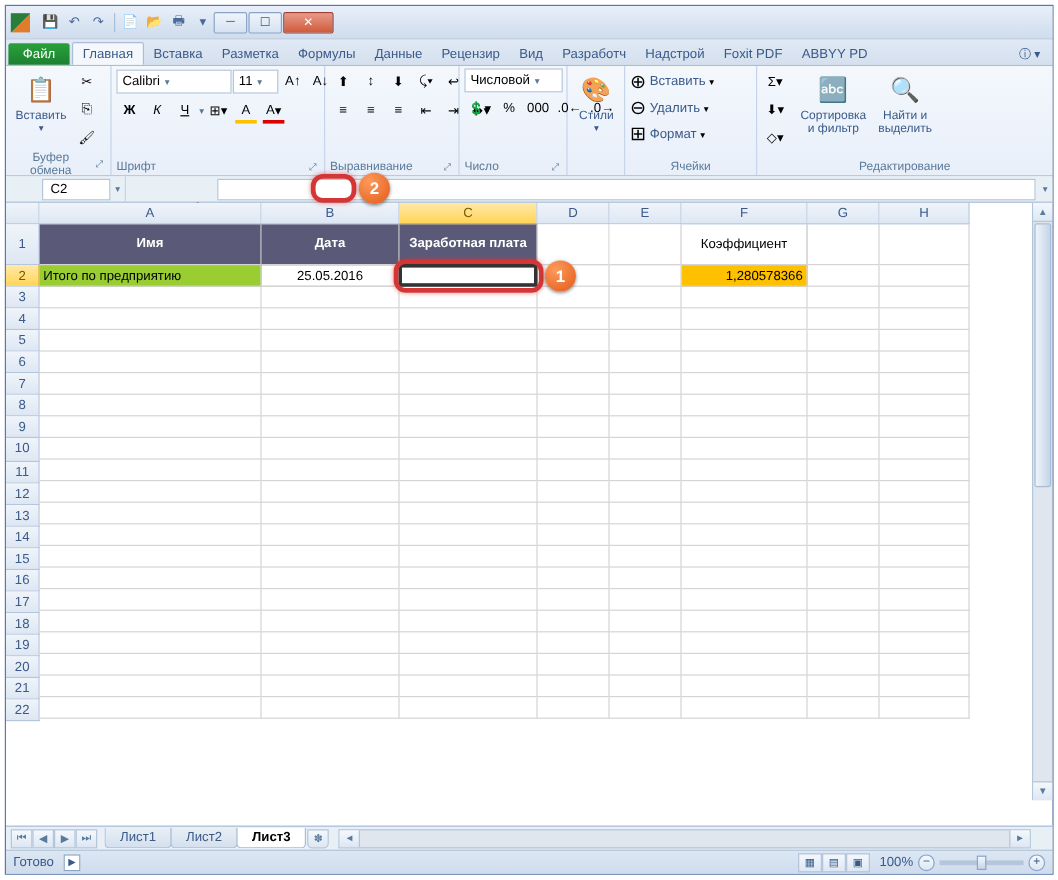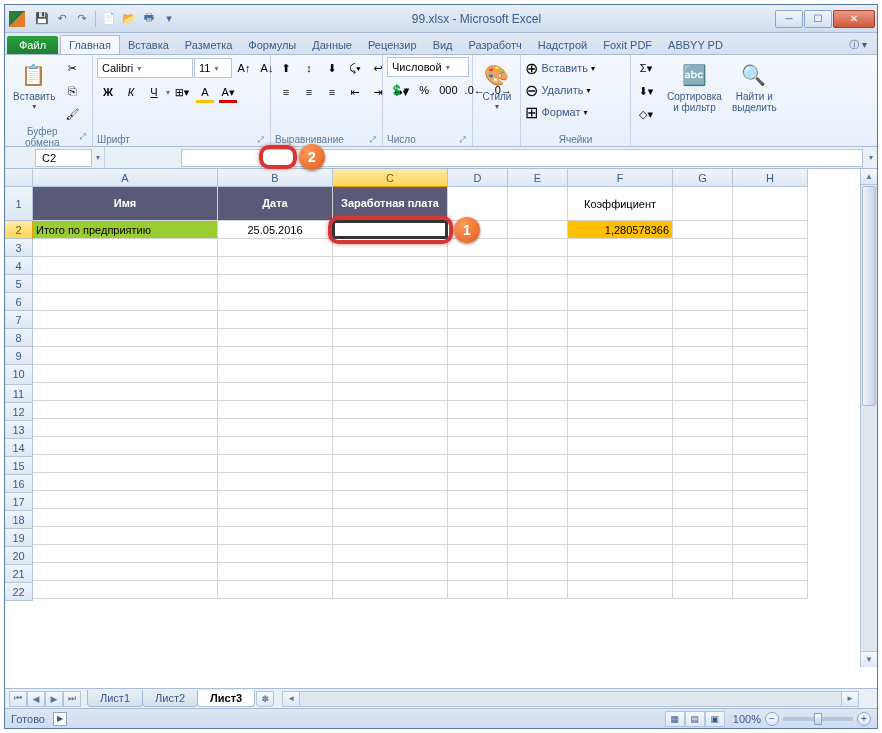--- a/index.html
+++ b/index.html
@@ -108,21 +108,20 @@
     <div class="qat">
       <div class="qat-btn">💾</div>
       <div class="qat-btn">↶</div>
       <div class="qat-btn">↷</div>
       <div class="qat-sep"></div>
       <div class="qat-btn">📄</div>
       <div class="qat-btn">📂</div>
       <div class="qat-btn">🖶</div>
       <div class="qat-btn">▾</div>
     </div>
-    <div class="title-text">99.xlsx - Microsoft Excel</div>
     <div class="win-btns">
       <div class="win-btn">─</div>
       <div class="win-btn">☐</div>
       <div class="win-btn close">✕</div>
     </div>
   </div>
 
   <div class="tabs">
     <div class="file-tab">Файл</div>
     <div class="tab active">Главная</div>
@@ -278,20 +277,23 @@
           <div class="icon-box">🔤</div>
           <span style="white-space:pre;text-align:center">Сортировка
 и фильтр</span>
         </div>
         <div class="big-btn">
           <div class="icon-box">🔍</div>
           <span style="white-space:pre;text-align:center">Найти и
 выделить</span>
         </div>
       </div>
+      <div class="rgroup-label">
+          <span>Редактирование</span>
+        </div>
     </div>
   </div>
 
   <div class="fbar-row">
     <div class="namebox-wrap">
       <div class="namebox">C2</div>
       <div class="nb-arrow">▾</div>
     </div>
     <div class="fbar-btns">
       <div class="fbar-btn" style="visibility:hidden">✕</div>

